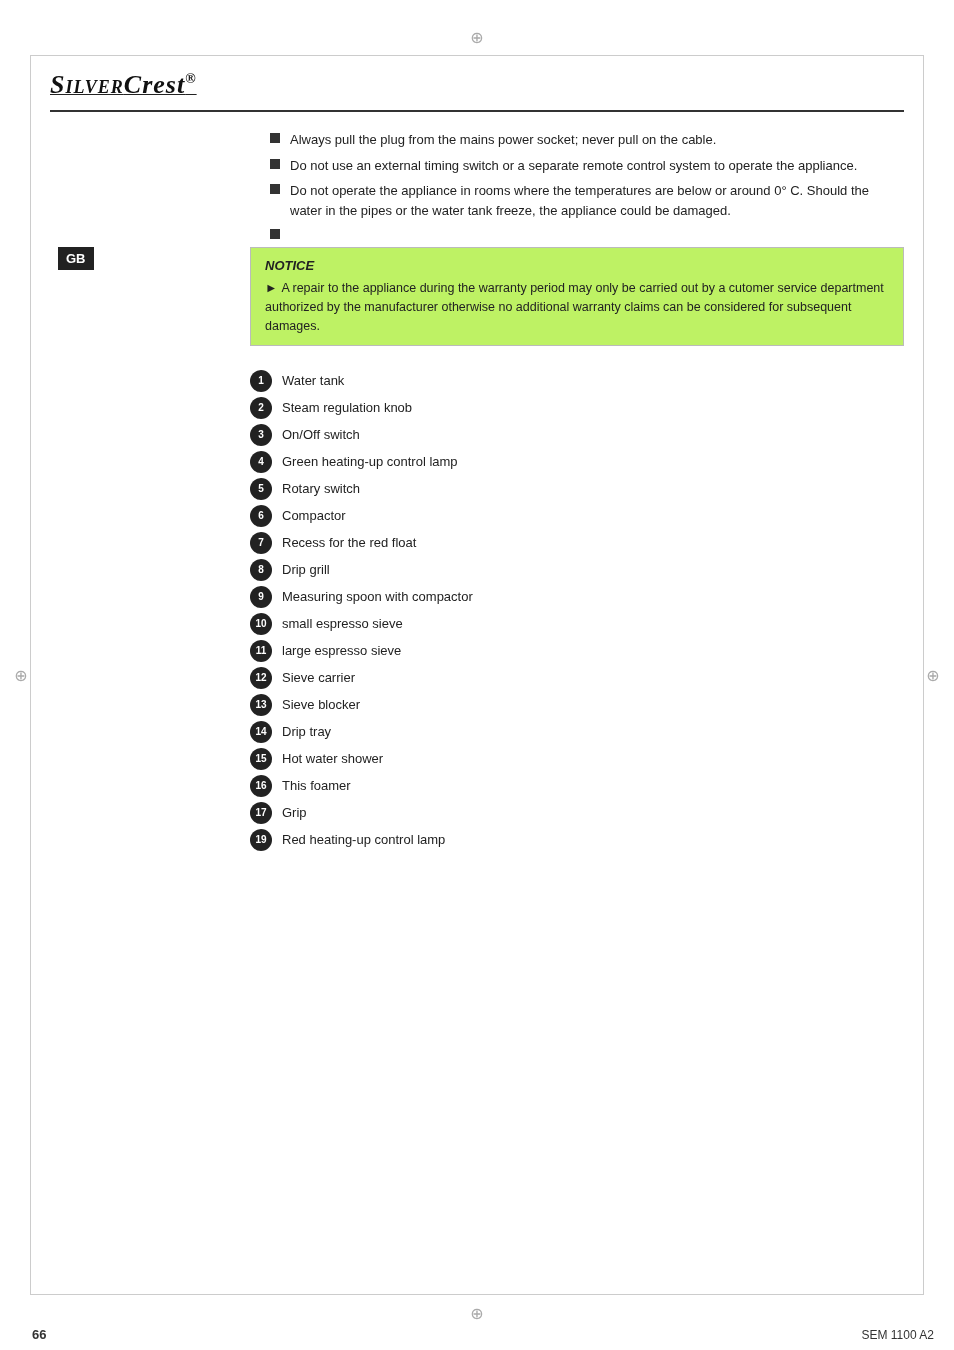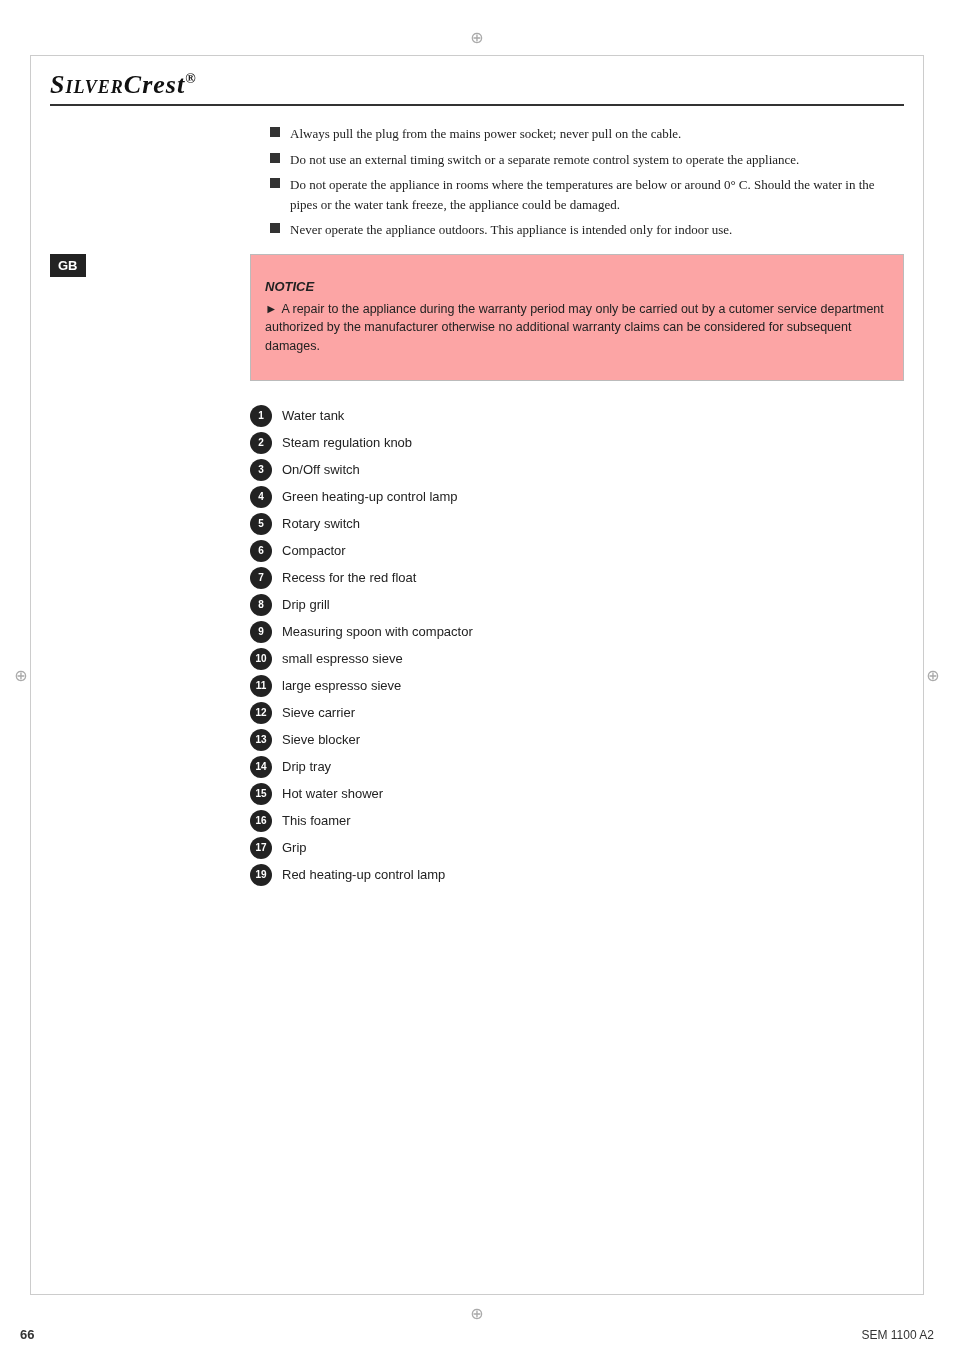--- a/index.html
+++ b/index.html
@@ -56,42 +56,42 @@
     .reg-mid-right { top: 50%; right: 12px; transform: translateY(-50%); }
     .reg-bottom-center { bottom: 28px; left: 50%; transform: translateX(-50%); }
 
     .page-content {
       position: absolute;
       top: 70px; left: 50px; right: 50px; bottom: 70px;
     }
 
     
     .logo-area {
-      padding-bottom: 4px;
+      padding-bottom: 10px;
       border-bottom: 2px solid #333;
       margin-bottom: 18px;
+      text-decoration: underline;
     }
 
     .logo-text {
       font-family: Georgia, serif;
       font-size: 26px;
       font-weight: bold;
       letter-spacing: 1px;
       color: #111;
     }
     .logo-text .silver { font-variant: small-caps; font-style: italic; }
     .logo-text .crest { font-style: italic; }
     .logo-text .reg { font-size: 14px; vertical-align: super; }
 
     
     .bullet-list {
       list-style: none;
       margin-left: 220px;
-      margin-bottom: 14px;
-      font-family: Liberation Serif, serif;
+      margin-bottom: 8px;
     }
     .bullet-list li {
       display: flex;
       align-items: flex-start;
       margin-bottom: 6px;
       font-size: 13px;
       line-height: 1.5;
     }
     .bullet-square {
       display: inline-block;
@@ -100,41 +100,41 @@
       background: #333;
       margin-right: 10px;
       margin-top: 3px;
       flex-shrink: 0;
     }
 
     
     .notice-box {
       margin-left: 200px;
       margin-right: 0;
-      background: #fca5a5;
+      background: #bef264;
       border: 1px solid #bbb;
-      padding: 24px 14px;
+      padding: 10px 14px;
       margin-bottom: 22px;
     }
     .notice-title {
       font-weight: bold;
       font-style: italic;
       font-size: 13px;
       margin-bottom: 6px;
     }
     .notice-text {
       font-size: 12.5px;
       line-height: 1.5;
     }
     .notice-arrow { margin-right: 4px; }
 
     
     .gb-label {
       position: absolute;
-      left: 0px;
+      left: 8px;
       background: #222;
       color: #fff;
       font-weight: bold;
       font-size: 13px;
       padding: 4px 8px;
     }
 
     
     .section-title {
       font-size: 22px;
@@ -169,21 +169,21 @@
       font-size: 10px;
       font-weight: bold;
       margin-right: 10px;
       flex-shrink: 0;
     }
 
     
     .footer {
       position: absolute;
       bottom: 8px;
-      left: 0; right: 0;
+      left: 12px; right: 0;
       display: flex;
       justify-content: space-between;
       align-items: center;
       padding: 0 20px;
       font-size: 12px;
       color: #333;
     }
 
     .footer-page-num {
       font-weight: bold;
@@ -235,21 +235,20 @@
       <li>
         <span class="bullet-square"></span>
         <span>Do not use an external timing switch or a separate remote control system to operate the appliance.</span>
       </li>
       <li>
         <span class="bullet-square"></span>
         <span>Do not operate the appliance in rooms where the temperatures are below or around 0° C. Should the water in the pipes or the water tank freeze, the appliance could be damaged.</span>
       </li>
       <li>
         <span class="bullet-square"></span>
-        <span>Never operate the appliance outdoors. This appliance is intended only for indoor use.</span>
       </li>
     </ul>
 
   <div class="notice-wrapper">
     <div class="gb-block">
       <div class="gb-label">GB</div>
     </div>
     <div class="notice-box">
       <div class="notice-title">NOTICE</div>
       <div class="notice-text">

